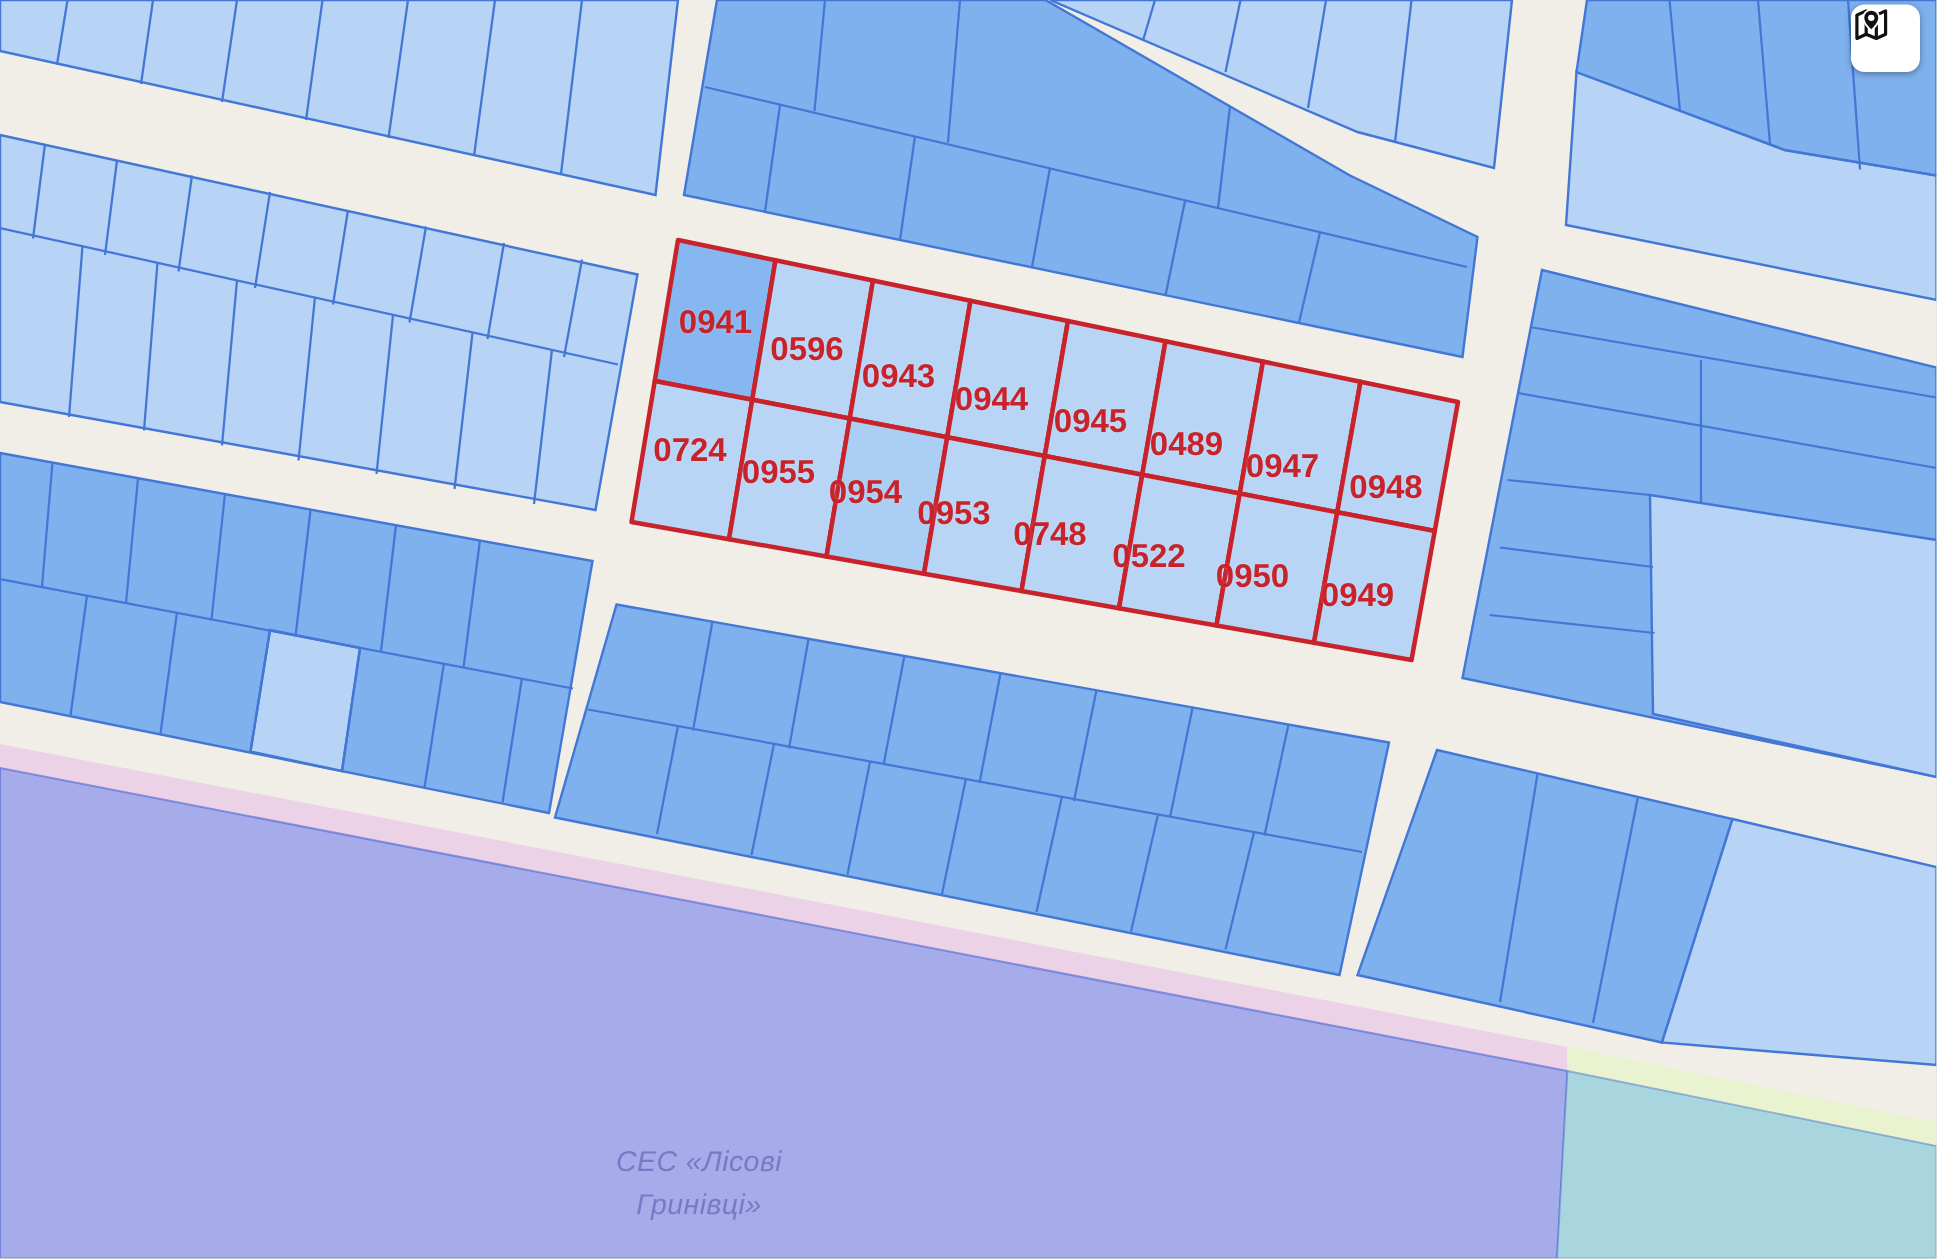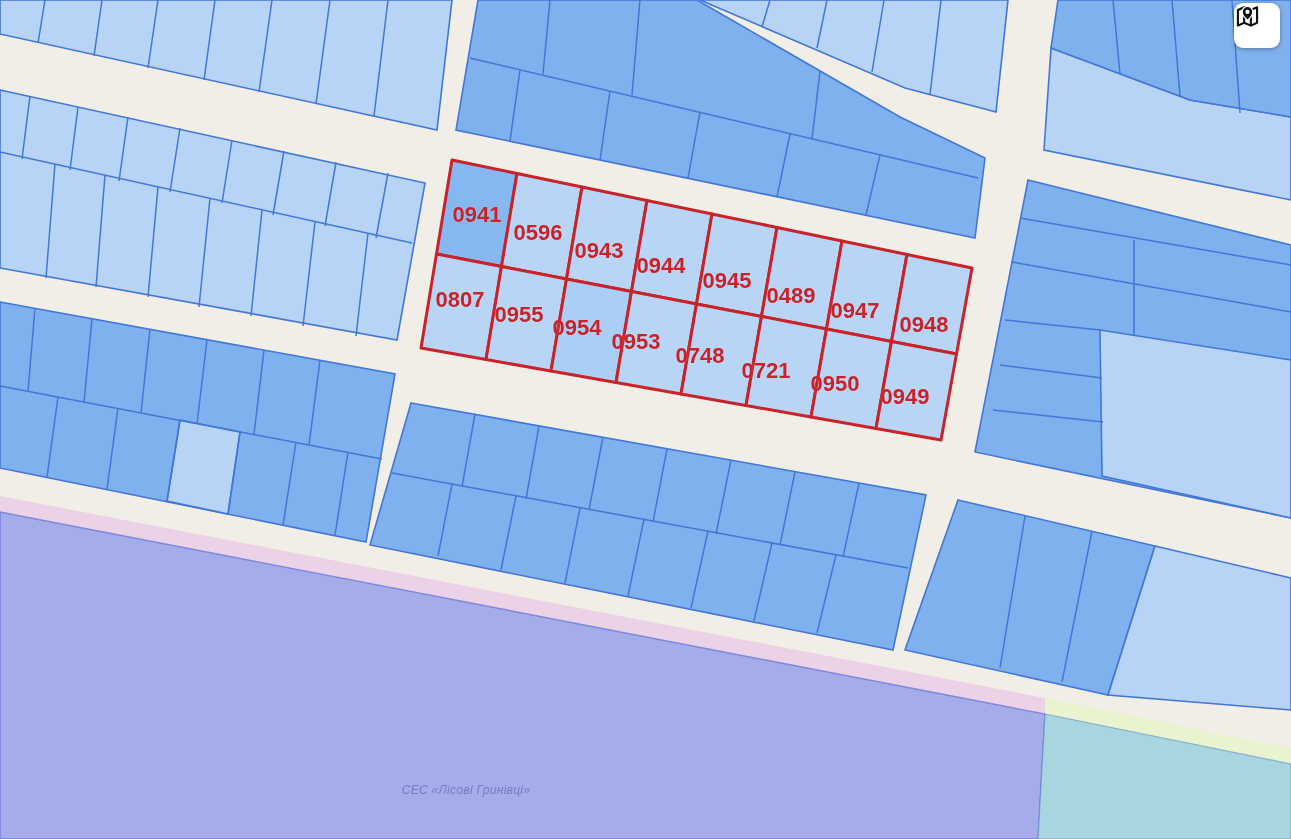--- a/index.html
+++ b/index.html
@@ -24,21 +24,21 @@
   .parcel-label{
     position:absolute;transform:translate(-50%,-50%);
     font-weight:700;font-size:22px;letter-spacing:0px;
     color:var(--label_text,#c8232a);white-space:nowrap;
     text-shadow:0 0 2px rgba(255,255,255,.25);
     pointer-events:none;
   }
   .area-label{
     position:absolute;width:140px;text-align:center;
     transform:translate(-50%,-50%);
-    font-style:italic;font-size:12px;line-height:1.5;letter-spacing:.3px;
+    font-style:italic;font-size:19px;line-height:1.5;letter-spacing:.3px;
     color:var(--area_text,#767bc5);
   }
   .map-btn{
     position:absolute;left:1234px;top:3px;width:46px;height:45px;
     background:#fff;border:none;border-radius:9px;
     box-shadow:0 1px 4px rgba(0,0,0,.35);
     display:flex;align-items:center;justify-content:center;
     cursor:pointer;padding:0;
   }
 </style>
@@ -120,26 +120,26 @@
   </svg>
 
   <div class="parcel-label" style="left:477px;top:215px">0941</div>
   <div class="parcel-label" style="left:538px;top:233px">0596</div>
   <div class="parcel-label" style="left:599px;top:251px">0943</div>
   <div class="parcel-label" style="left:661px;top:266px">0944</div>
   <div class="parcel-label" style="left:727px;top:281px">0945</div>
   <div class="parcel-label" style="left:791px;top:296px">0489</div>
   <div class="parcel-label" style="left:855px;top:311px">0947</div>
   <div class="parcel-label" style="left:924px;top:325px">0948</div>
-  <div class="parcel-label" style="left:460px;top:300px">0807</div>
+  <div class="parcel-label" style="left:460px;top:300px">0724</div>
   <div class="parcel-label" style="left:519px;top:315px">0955</div>
   <div class="parcel-label" style="left:577px;top:328px">0954</div>
   <div class="parcel-label" style="left:636px;top:342px">0953</div>
   <div class="parcel-label" style="left:700px;top:356px">0748</div>
-  <div class="parcel-label" style="left:766px;top:371px">0721</div>
+  <div class="parcel-label" style="left:766px;top:371px">0522</div>
   <div class="parcel-label" style="left:835px;top:384px">0950</div>
   <div class="parcel-label" style="left:905px;top:397px">0949</div>
 
   <div class="area-label" style="left:466px;top:790px">СЕС «Лісові Гринівці»</div>
 
   <button class="map-btn">
     <span style="display:flex">
       <svg width="27" height="27" viewBox="0 0 24 24">
         <path d="M3.5,6.3 L9,3.8 L15,6.3 L20.5,3.8 L20.5,17.6 L15,20.1 L9,17.6 L3.5,20.1 Z M9,3.8 L9,17.6 M15,6.3 L15,20.1" fill="none" stroke="#111" stroke-width="1.9" stroke-linejoin="round"></path>
         <path d="M12,3.1 C9.4,3.1 7.3,5.2 7.3,7.8 C7.3,11.4 12,15.4 12,15.4 C12,15.4 16.7,11.4 16.7,7.8 C16.7,5.2 14.6,3.1 12,3.1 Z" fill="#111" stroke="#fff" stroke-width="1.1"></path>

